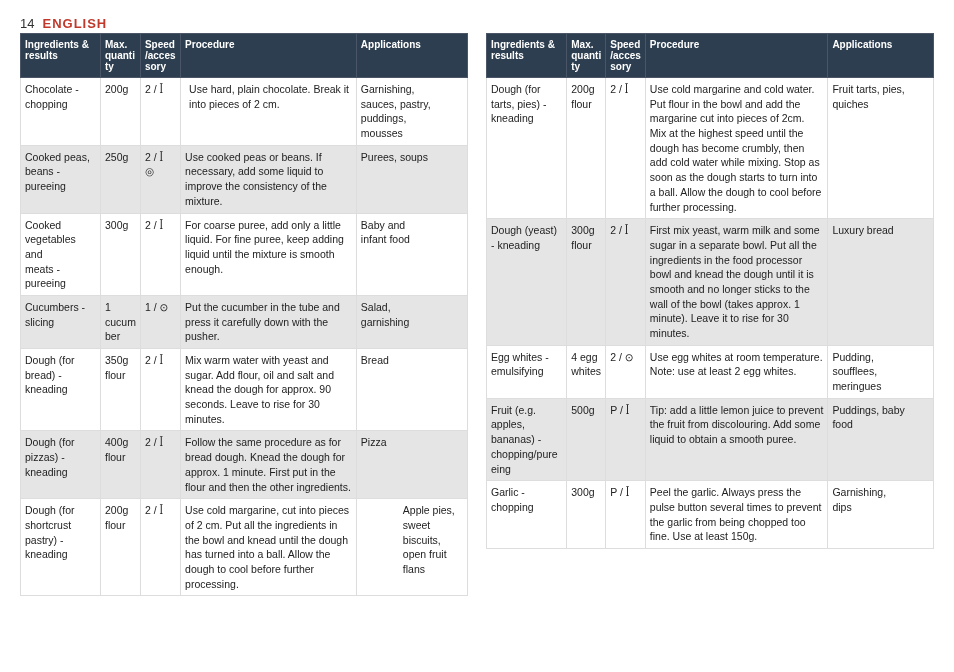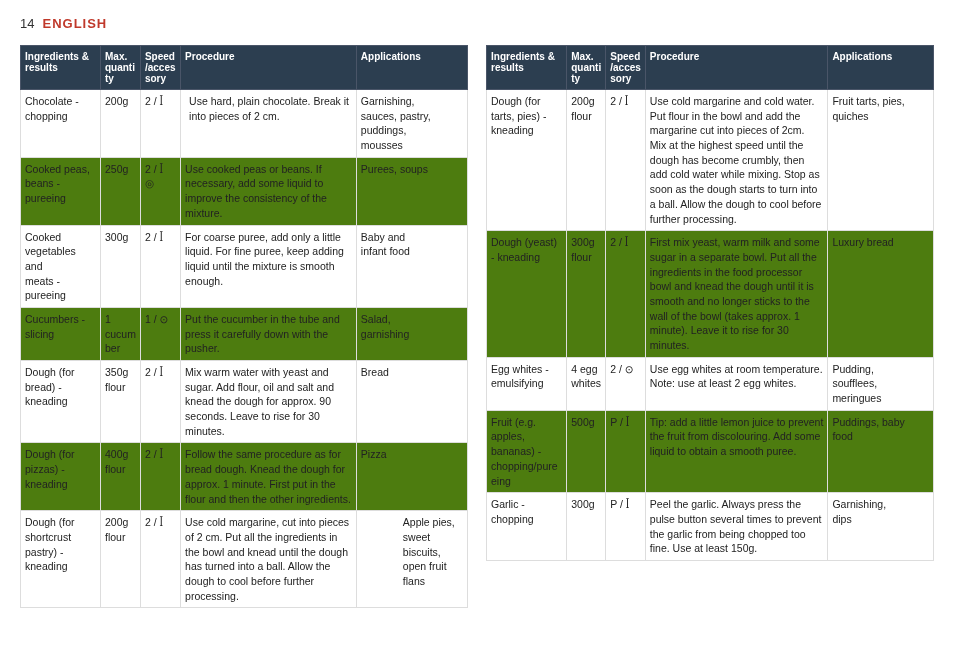--- a/index.html
+++ b/index.html
@@ -8,21 +8,21 @@
       font-size: 11px;
       background: #fff;
       color: #222;
       width: 954px;
       min-height: 672px;
       padding: 16px 20px;
     }
     .page-header {
       display: flex;
       align-items: flex-start;
-      margin-bottom: 14px;
+      margin-bottom: 2px;
     }
     .page-number {
       font-size: 13px;
       color: #333;
       margin-right: 8px;
     }
     .page-lang {
       font-size: 13px;
       font-weight: bold;
       color: #c0392b;
@@ -52,21 +52,21 @@
       border: 1px solid #4a5568;
       vertical-align: top;
     }
     tbody tr {
       border: 1px solid #ccc;
     }
     tbody tr:nth-child(odd) {
       background: #fff;
     }
     tbody tr.highlighted {
-      background: #4d7c0f;
+      background: #e5e5e5;
     }
     tbody td {
       padding: 4px 4px;
       vertical-align: top;
       border: 1px solid #ddd;
       line-height: 1.4;
     }
     .col-ingredient { width: 18%; }
     .col-max { width: 8%; }
     .col-speed { width: 9%; }

